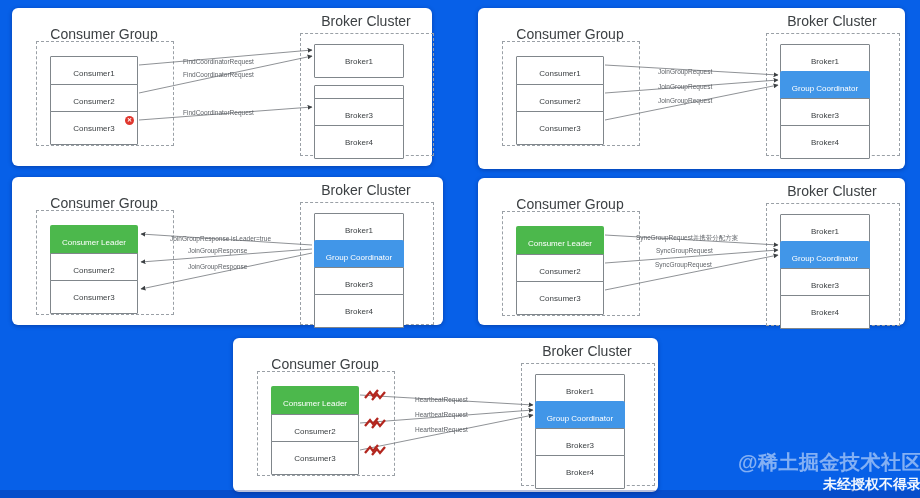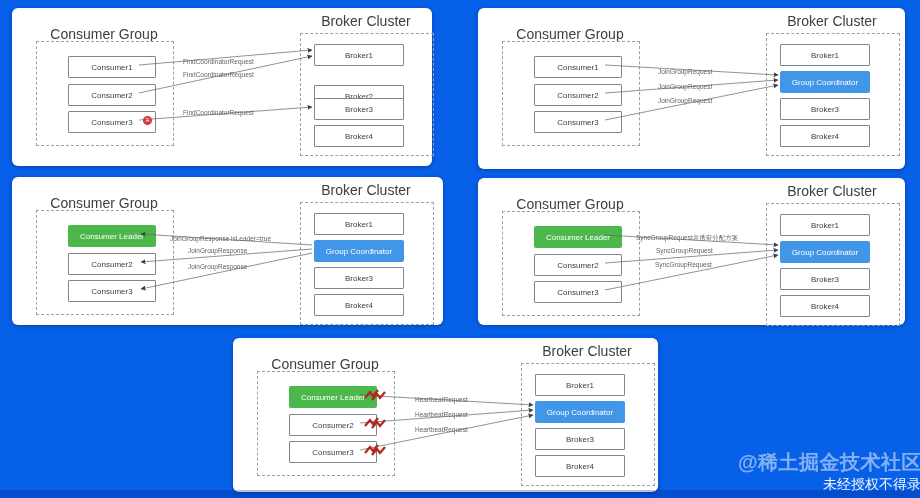--- a/index.html
+++ b/index.html
@@ -11,35 +11,35 @@
   .p2{left:478px;top:8px;width:427px;height:161px}
   .p3{left:12px;top:177px;width:431px;height:148px}
   .p4{left:478px;top:178px;width:427px;height:147px}
   .p5{left:233px;top:338px;width:425px;height:154px}
   .title{position:absolute;font-size:14px;color:#3c4043;text-align:center;white-space:nowrap}
   .title.bc{left:288px;top:5px;width:132px}
   .title.cg{left:24px;top:18px;width:136px}
   .dashed{position:absolute;border:1px dashed #9aa0a6}
   .consumer-area{left:24px;top:33px;width:136px;height:103px}
   .broker-area{left:288px;top:25px;width:132px;height:121px}
-  .node{position:absolute;box-sizing:border-box;height:22px;border:1px solid #80868b;
+  .node{position:absolute;box-sizing:border-box;height:34px;border:1px solid #80868b;
         background:#fff;font-size:8px;color:#3c4043;display:flex;align-items:center;
         justify-content:center;border-radius:1px;white-space:nowrap}
-  .node.consumer{left:56px;width:88px}
+  .node.consumer{left:38px;width:88px}
   .node.broker{left:302px;width:90px}
   .node.filled{color:#fff;border:none;border-radius:2px}
   .err{position:absolute;right:3px;top:4px;width:9px;height:9px;border-radius:50%;
        background:#e0372e;color:#fff;font-size:6px;line-height:9px;text-align:center;font-weight:bold}
   svg.arrows{position:absolute;left:0;top:0;width:100%;height:100%;overflow:visible}
   svg.arrows line{stroke:#5f6368;stroke-width:.7}
   svg.arrows text{font-size:6.5px;fill:#5f6368;font-family:"Liberation Sans",sans-serif}
   .bolt{stroke:#b3261e;stroke-width:2.3;fill:none}
   .wm1{position:absolute;right:-2px;top:449px;font-size:20px;font-weight:bold;
        color:rgba(255,255,255,.5);letter-spacing:.5px;white-space:nowrap}
-  .wm2{position:absolute;right:-1px;top:476px;font-size:14px;font-weight:normal;
+  .wm2{position:absolute;right:-1px;top:476px;font-size:14px;font-weight:bold;
        color:rgba(255,255,255,.95);white-space:nowrap}
   .bottom-bar{position:absolute;left:0;bottom:0;width:100%;height:8px;background:rgba(3,27,130,.28)}
 </style>
 </head>
 <body>
 
 <div class="stage">
   <div class="panel p1">
   <div class="title bc">Broker Cluster</div>
   <div class="title cg">Consumer Group</div>

